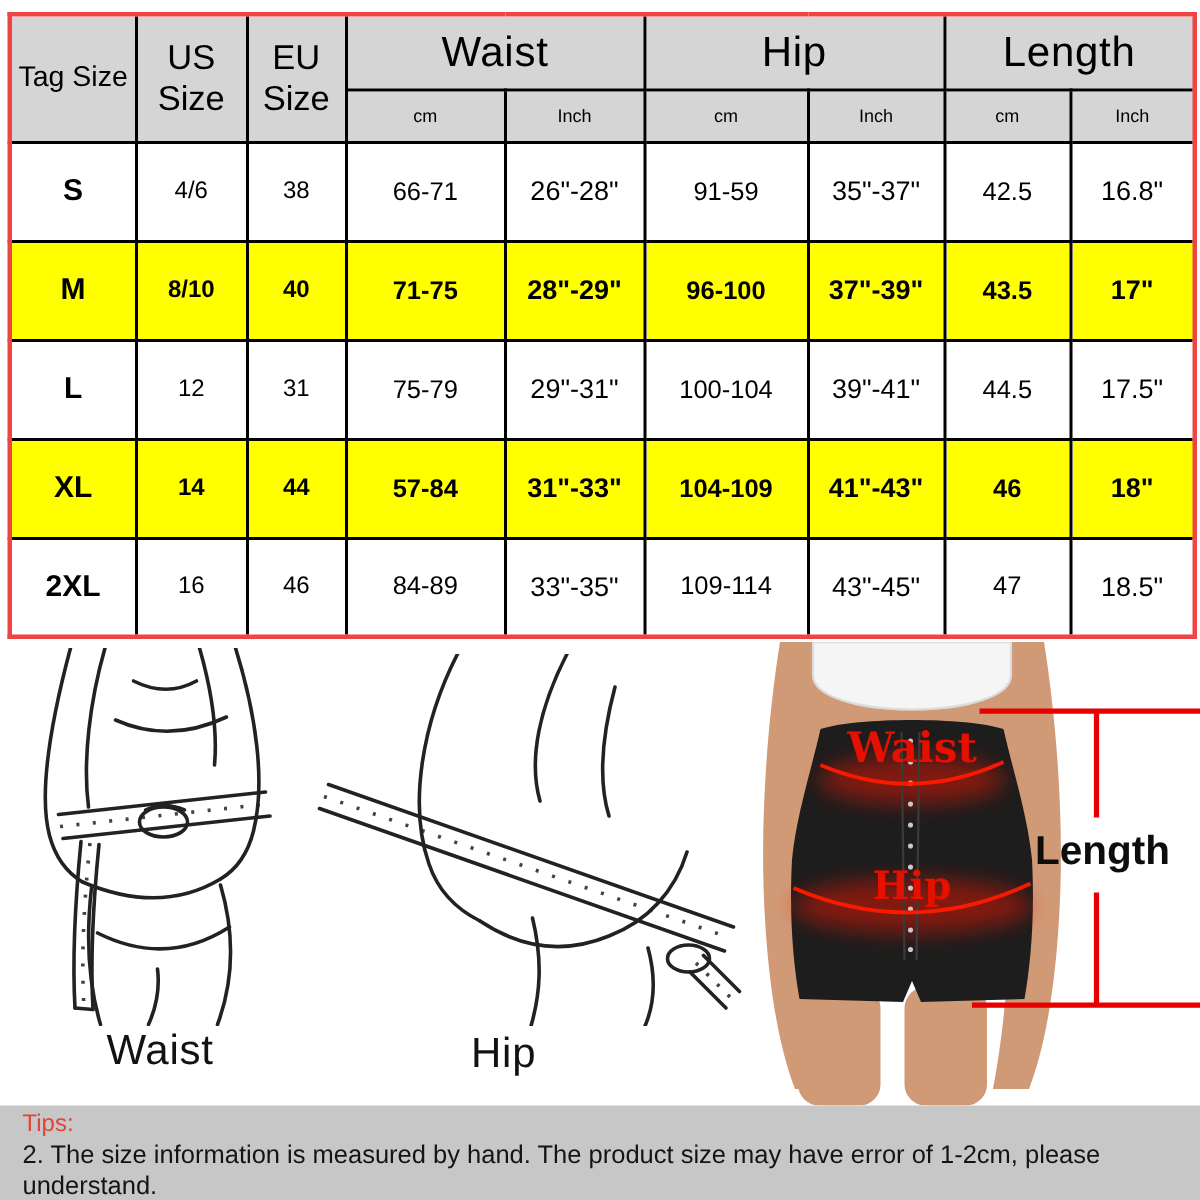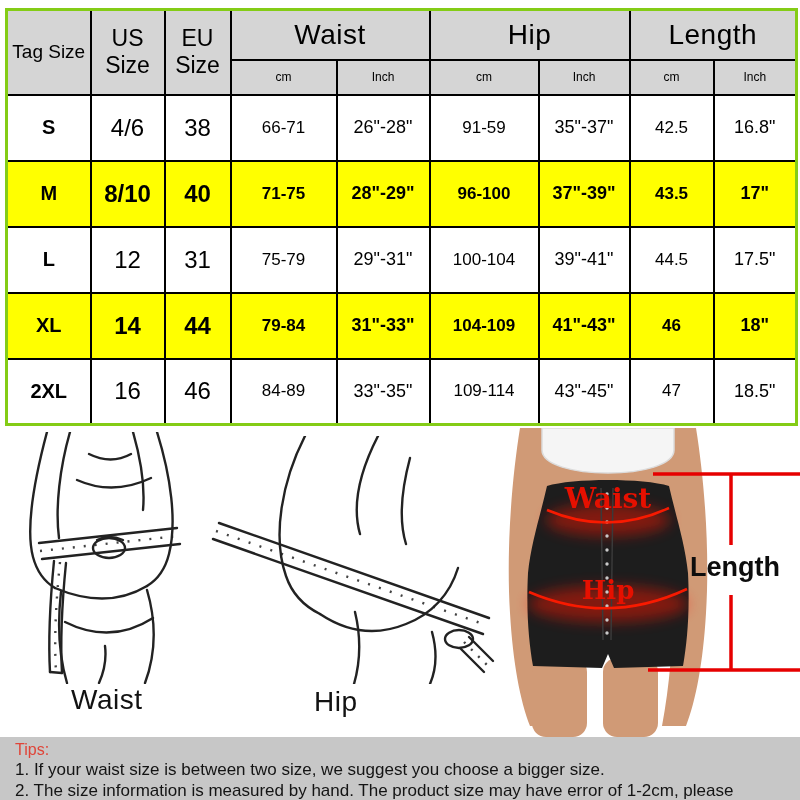--- a/index.html
+++ b/index.html
@@ -3,31 +3,31 @@
 <meta charset="utf-8">
 <style>
   *{box-sizing:border-box;margin:0;padding:0}
   html,body{background:#fff}
   body{font-family:"Liberation Sans",sans-serif;color:#000}
   .canvas{position:relative;width:800px;height:800px;background:#fff;overflow:hidden}
 
   
   table.size-table{position:absolute;left:5px;top:8px;width:790px;border-collapse:collapse;table-layout:fixed}
   .size-table th,.size-table td{border:2px solid #000;text-align:center;vertical-align:middle;overflow:hidden}
-  .size-table{border:3px solid #84cc16}
+  .size-table{border:3px solid #ef4444}
   .size-table thead tr.main-row{height:50px}
   .size-table thead tr.sub-row{height:35px}
   .size-table tbody tr{height:66px}
   .size-table th{background:#d5d5d5;font-weight:normal}
   .th-tag{font-size:19px}
   .th-size{font-size:23px}
   .th-main{font-size:28px;font-weight:bold;letter-spacing:.5px}
   .th-sub{font-size:12px}
   .c-tag{font-weight:bold;font-size:20px}
-  .c-us,.c-eu{font-size:24px}
+  .c-us,.c-eu{font-size:16px}
   .c-cm{font-size:17px}
   .c-in{font-size:18px}
   tr.hl{background:#ffff00}
   tr.hl td{font-weight:bold}
 
   
   .figures{position:absolute;left:0;top:428px;width:800px;height:309px;background:#fff}
   .sketch{position:absolute}
   .sketch path,.sketch ellipse{fill:none;stroke:#222;stroke-width:2.4;stroke-linecap:round}
   .sketch .rungs{stroke:#222;stroke-linecap:butt}
@@ -108,21 +108,21 @@
         <td class="c-in">29"-31"</td>
         <td class="c-cm">100-104</td>
         <td class="c-in">39"-41"</td>
         <td class="c-cm">44.5</td>
         <td class="c-in">17.5"</td>
       </tr>
       <tr class="hl">
         <td class="c-tag">XL</td>
         <td class="c-us">14</td>
         <td class="c-eu">44</td>
-        <td class="c-cm">79-84</td>
+        <td class="c-cm">57-84</td>
         <td class="c-in">31"-33"</td>
         <td class="c-cm">104-109</td>
         <td class="c-in">41"-43"</td>
         <td class="c-cm">46</td>
         <td class="c-in">18"</td>
       </tr>
       <tr>
         <td class="c-tag">2XL</td>
         <td class="c-us">16</td>
         <td class="c-eu">46</td>
@@ -231,17 +231,16 @@
         <line x1="261" y1="46" x2="261" y2="117"></line>
         <line x1="261" y1="167" x2="261" y2="242"></line>
         <line x1="178" y1="242" x2="330" y2="242"></line>
       </g>
       <text class="length-label" x="265" y="148" text-anchor="middle">Length</text>
     </svg>
   </div>
 
   <div class="tips">
     <div class="tips-title" style="color:#e04438">Tips:</div>
-    <div class="tips-item">1. If your waist size is between two size, we suggest you choose a bigger size.</div>
     <div class="tips-item">2. The size information is measured by hand. The product size may have error of 1-2cm, please understand.</div>
   </div>
 
 </div>
 
 </body></html>

